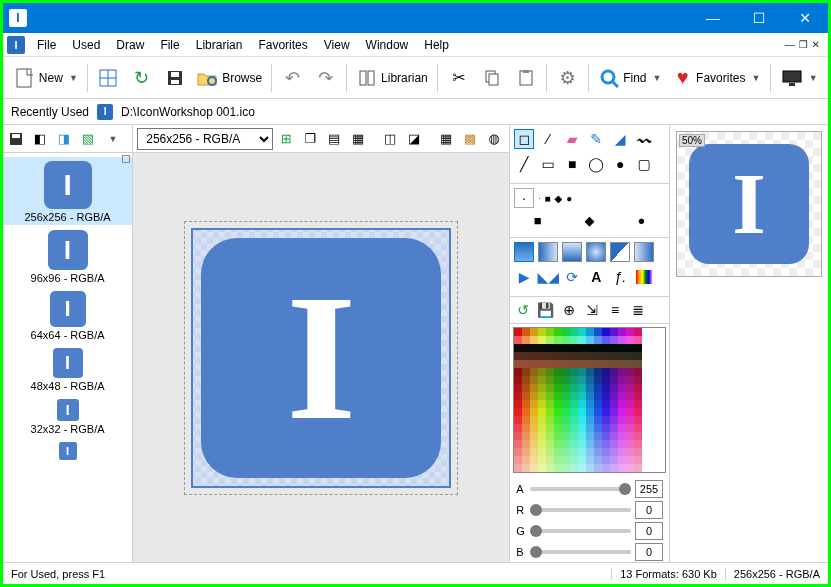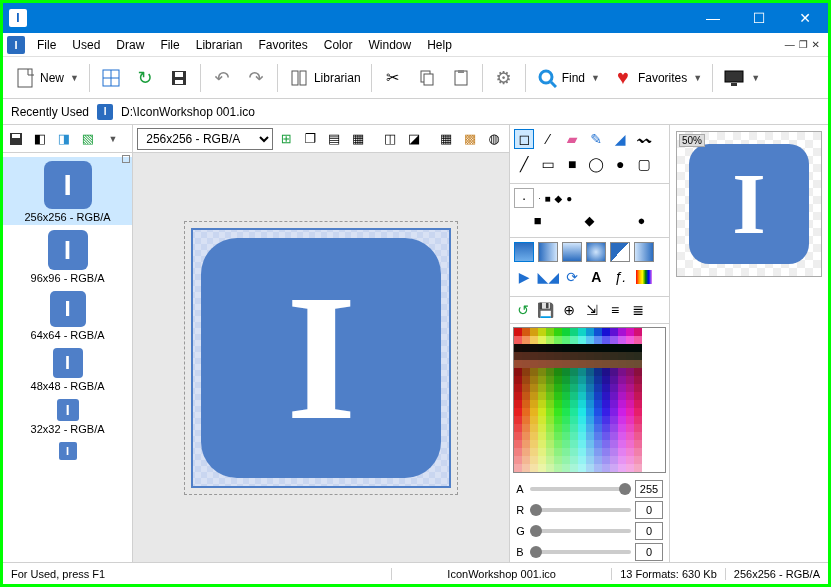--- a/index.html
+++ b/index.html
@@ -104,21 +104,21 @@
 </div>
 
 <div class="menubar">
   <div class="app-icon2">I</div>
   <div class="menu-item">File</div>
   <div class="menu-item">Used</div>
   <div class="menu-item">Draw</div>
   <div class="menu-item">File</div>
   <div class="menu-item">Librarian</div>
   <div class="menu-item">Favorites</div>
-  <div class="menu-item">Color</div>
+  <div class="menu-item">View</div>
   <div class="menu-item">Window</div>
   <div class="menu-item">Help</div>
   <div class="mdi-ctrl">
     <span>―</span>
     <span>❐</span>
     <span>✕</span>
   </div>
 </div>
 
 <div class="main-toolbar">
@@ -147,20 +147,29 @@
     </div>
   <div class="tb-btn">
       <span class="icn">
         <svg width="20" height="20">
           <rect x="3" y="3" width="14" height="14" fill="#333"></rect>
           <rect x="6" y="4" width="8" height="5" fill="#fff"></rect>
           <rect x="6" y="12" width="8" height="4" fill="#fff"></rect>
         </svg>
       </span>
     </div>
+  <div class="tb-btn">
+    <span class="icn">
+        <svg width="22" height="20">
+          <path d="M2 6h6l2 2h10v9H2z" fill="#ffd36b" stroke="#c79224"></path>
+          <circle cx="16" cy="13" r="4" fill="none" stroke="#1f6fd0" stroke-width="2"></circle>
+        </svg>
+      </span>
+    <span>Browse</span>
+  </div>
   <div class="tb-sep"></div>
   <div class="tb-btn">
       <span class="icn" style="color:#888;font-size:18px">↶</span>
     </div>
   <div class="tb-btn">
       <span class="icn" style="color:#888;font-size:18px">↷</span>
     </div>
   <div class="tb-sep"></div>
   <div class="tb-btn">
     <span class="icn">
@@ -688,16 +697,15 @@
     <div class="preview-box">
       <div class="zoom-badge">50%</div>
       <div class="pv-icon">I</div>
     </div>
   </div>
 </div>
 
 <div class="statusbar">
   <div class="cell">For Used, press F1</div>
   <div class="flex"></div>
-  <div class="cell sep" style="min-width:220px;text-align:center">IconWorkshop 001.ico</div>
   <div class="cell sep">13 Formats: 630 Kb</div>
   <div class="cell sep">256x256 - RGB/A</div>
 </div>
 
 </body></html>

